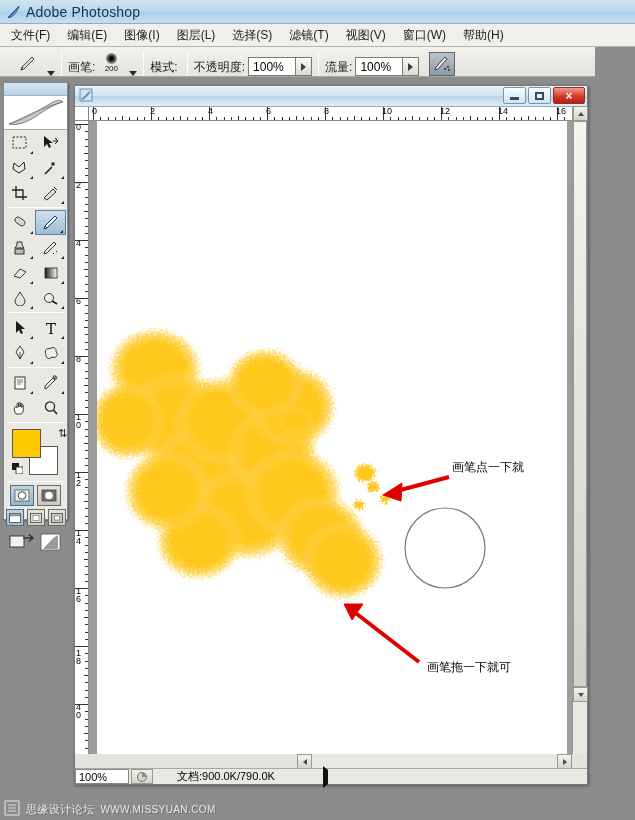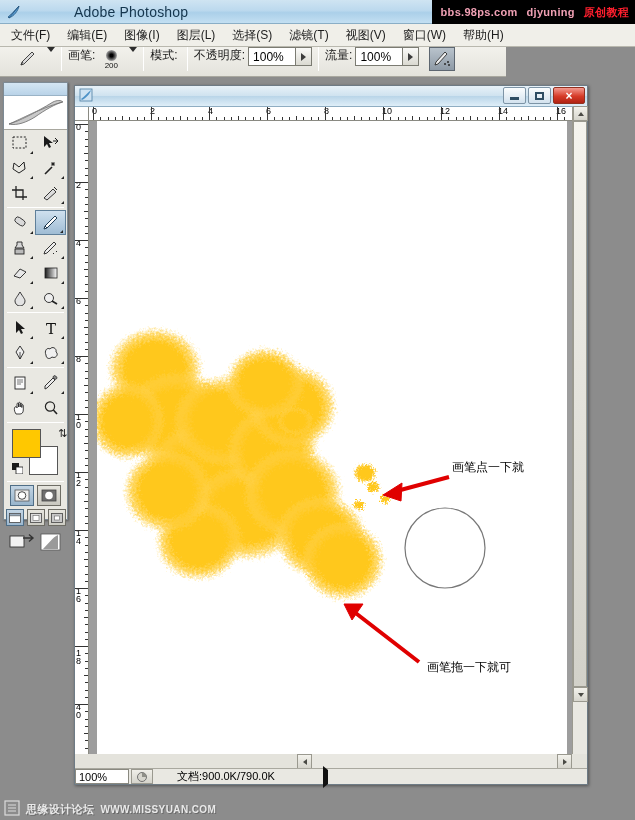--- a/index.html
+++ b/index.html
@@ -12,21 +12,21 @@
     overflow:hidden;
     position:relative;
     -webkit-font-smoothing:none;
   }
 
   
   #app-titlebar{
     position:absolute; left:0; top:0; width:635px; height:24px;
     background:linear-gradient(to bottom,#cfe4f2 0%,#bcd9ee 45%,#abd0e9 55%,#c3dff2 100%);
     border-bottom:1px solid #8aaec6;
-    display:flex; align-items:center;padding-left:48px;
+    display:flex; align-items:center;
   }
   #app-title{
     font-size:14px; color:#14354d; margin-left:26px; letter-spacing:.2px;
   }
   #app-logo{
     position:absolute; left:6px; top:4px; width:16px; height:16px;
   }
   #watermark-top{
     position:absolute; right:0; top:0; height:24px; width:203px;
     background:#000; display:flex; align-items:center; justify-content:flex-end;
@@ -39,24 +39,24 @@
   #menubar{
     position:absolute; left:0; top:24px; width:635px; height:23px;
     background:#f0efe9;
     border-bottom:1px solid #b9b8ae;
     display:flex; align-items:center; padding-left:8px; gap:11px;
   }
   .menu-item{ font-size:12px; color:#1c1c1c; padding:2px 3px; cursor:default; white-space:nowrap;}
 
   
   #optionsbar{
-    position:absolute; left:0; top:47px; width:506px; height:30px;
+    position:absolute; left:0; top:47px; width:595px; height:30px;
     background:linear-gradient(to bottom,#f2f1ec,#e4e3dc);
     border-bottom:1px solid #a9a89f;
-    display:flex; align-items:flex-start;
+    display:flex; align-items:flex-end;
   }
   .ob-sep{ width:1px; height:24px; background:#b5b4ab; border-right:1px solid #fff; margin:0 6px;}
   .ob-label{ font-size:12px; color:#1a1a1a; margin-right:3px; white-space:nowrap;}
   .tool-preset{
     width:28px;height:24px;display:flex;align-items:center;justify-content:center;
     margin-left:14px;
   }
   .dropdown-arrow{
     width:0;height:0;border-left:4px solid transparent;border-right:4px solid transparent;
     border-top:5px solid #2c2c2c; margin-left:5px;
@@ -240,43 +240,38 @@
   #doc-info{
     font-size:11px;color:#000;margin-left:24px;white-space:nowrap;
   }
   #info-arrow{ margin-left:48px; }
 
   
   #watermark-bottom{
     position:absolute;left:0;bottom:0;width:635px;height:22px;
     display:flex;align-items:center;padding-left:4px;gap:6px;
   }
-  .wm-b{ font-size:11px;font-weight:bold;color:#e9e9e9;letter-spacing:.4px;
+  .wm-b{ font-size:11px;font-weight:normal;color:#e9e9e9;letter-spacing:.4px;
          text-shadow:1px 1px 0 rgba(0,0,0,.25);}
   .wm-b.small{ font-size:10px; }
 
   
   .anno-text{ font-size:12px;color:#000;font-weight:normal;}
 </style>
 </head>
 <body>
 
 <div id="app-titlebar">
   <span id="app-logo">
     <svg width="16" height="16" viewBox="0 0 16 16">
       <path d="M2 13 C5 11 9 6 13 2 C12 7 8 12 3 14 Z" fill="#5b9fd4" stroke="#23557f" stroke-width=".8"></path>
       <path d="M3 14 L13 2" stroke="#1d4a72" stroke-width=".7" fill="none"></path>
     </svg>
   </span>
   <span id="app-title">Adobe Photoshop</span>
-  <div id="watermark-top">
-    <span class="wm-t">bbs.98ps.com</span>
-    <span class="wm-t">djyuning</span>
-    <span class="wm-t red">原创教程</span>
-  </div>
 </div>
 
 <div id="menubar">
   <span class="menu-item">文件(F)</span>
   <span class="menu-item">编辑(E)</span>
   <span class="menu-item">图像(I)</span>
   <span class="menu-item">图层(L)</span>
   <span class="menu-item">选择(S)</span>
   <span class="menu-item">滤镜(T)</span>
   <span class="menu-item">视图(V)</span>

